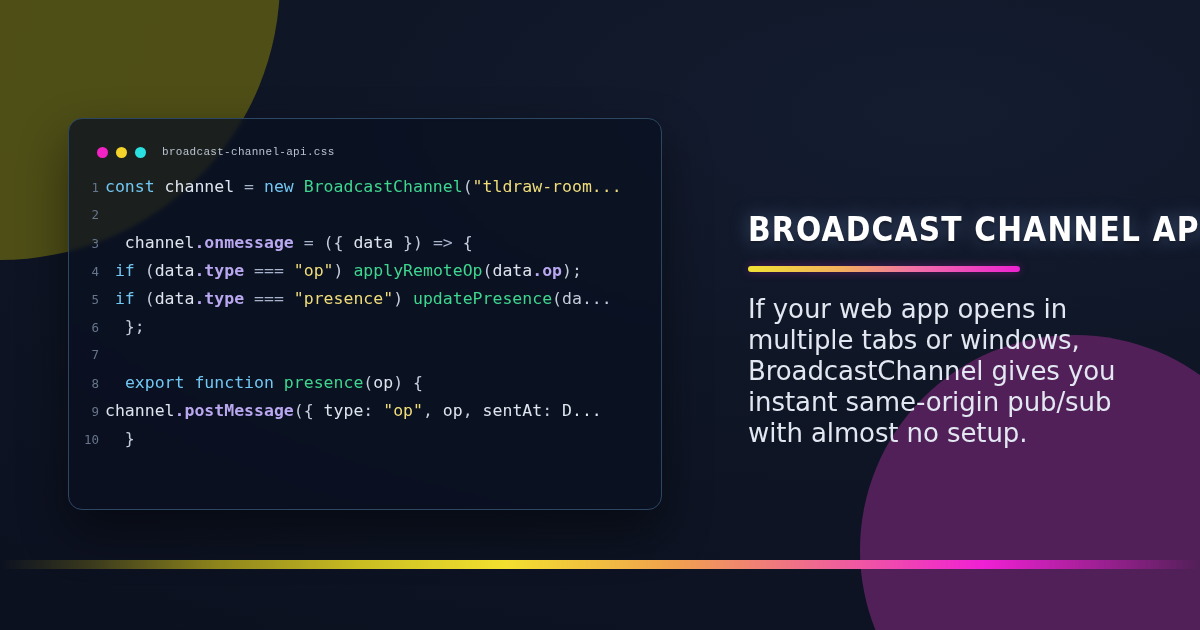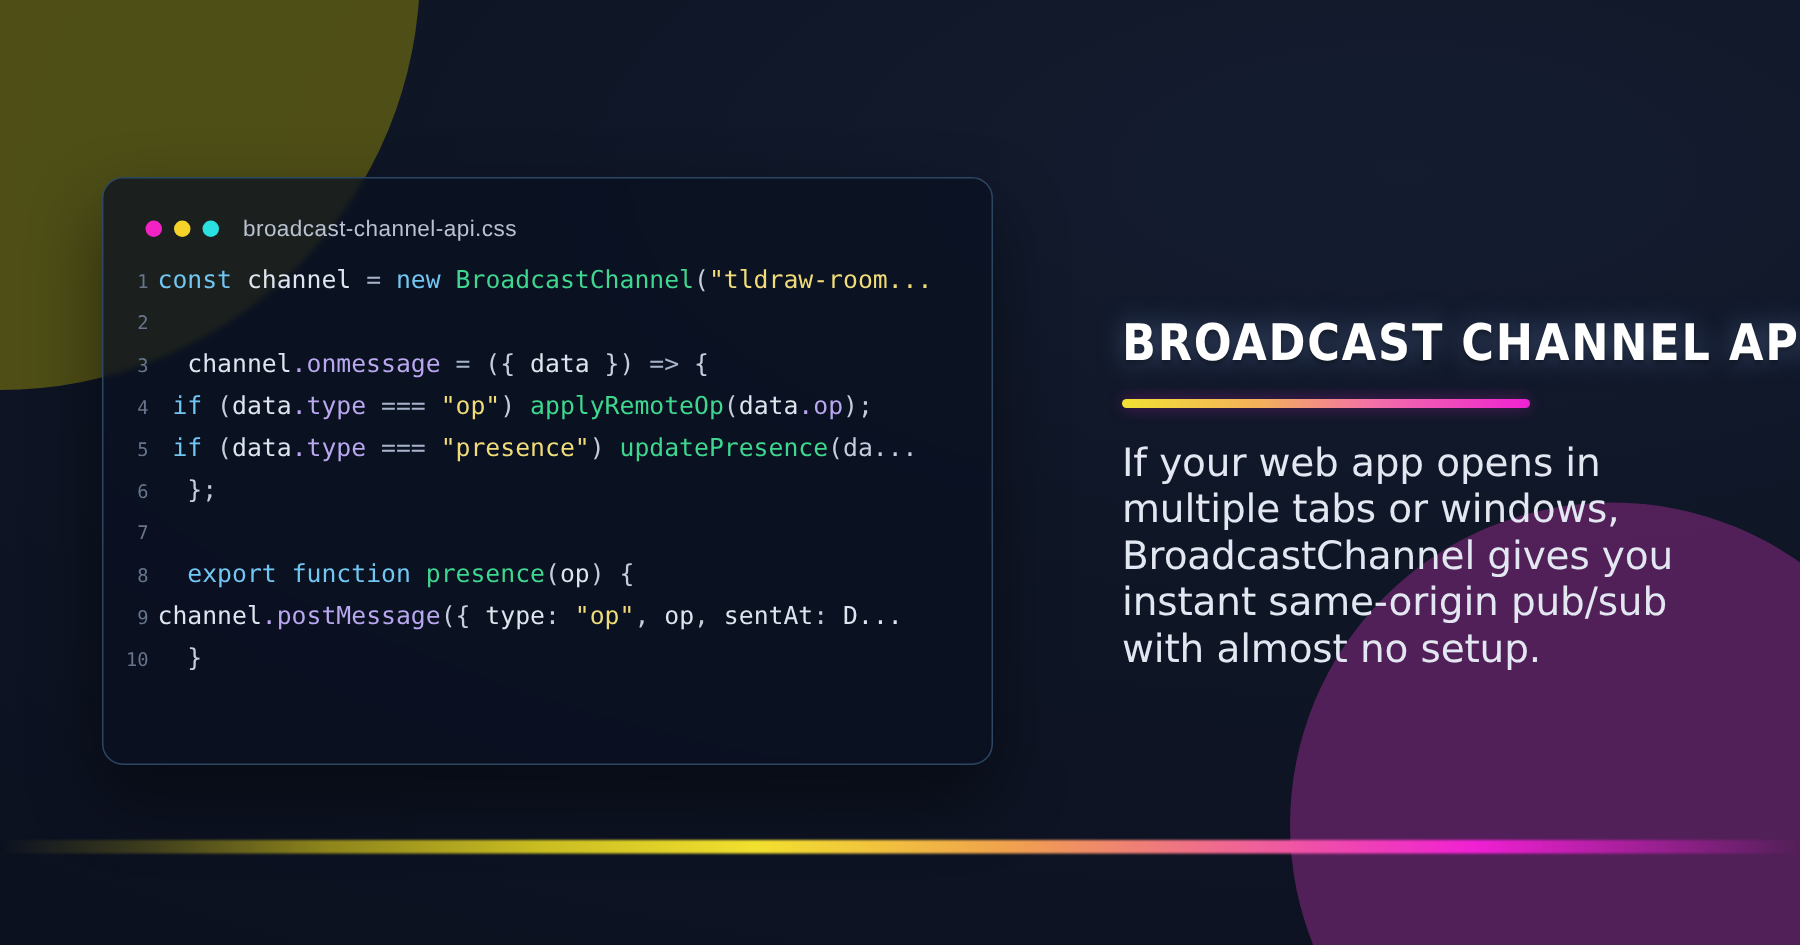--- a/index.html
+++ b/index.html
@@ -77,22 +77,22 @@
     padding:18px 0 0 28px;
     height:48px;
   }
   .dot{ width:11px; height:11px; border-radius:50%; display:block; }
   #dot-close{ background:#f222c4; }
   #dot-min{ background:#f5d32a; }
   #dot-max{ background:#2ae0e0; }
 
   #filename{
     margin-left:8px;
-    font-family:Liberation Sans, sans-serif;
-    font-size:15px;
+    font-family:Liberation Mono, monospace;
+    font-size:11px;
     letter-spacing:.3px;
     color:#b9c2d0;
     white-space:nowrap;
   }
 
   #code-area{
     padding:6px 0 0 0;
     font-family:"DejaVu Sans Mono", monospace;
     font-size:16.5px;
     line-height:28px;
@@ -117,21 +117,21 @@
     flex:1 1 auto;
     overflow:hidden;
     white-space:pre;
     padding-right:2px;
   }
 
   
   .t-kw   { color:#72c7f2; }
   .t-fn   { color:#3fd68f; }
   .t-str  { color:#f0dd7a; }
-  .t-prop { color:#b9a7ef; }
+  .t-prop { color:#b9a7ef;font-weight:bold; }
   .t-op   { color:#a8b3cc; }
   .t-pln  { color:#dfe5ef; }
   .t-com  { color:#5d6b80; }
   .t-pun  { color:#c5cddb; }
 
   
   #right-panel{
     position:absolute;
     left:748px; top:212px;
     width:392px;

